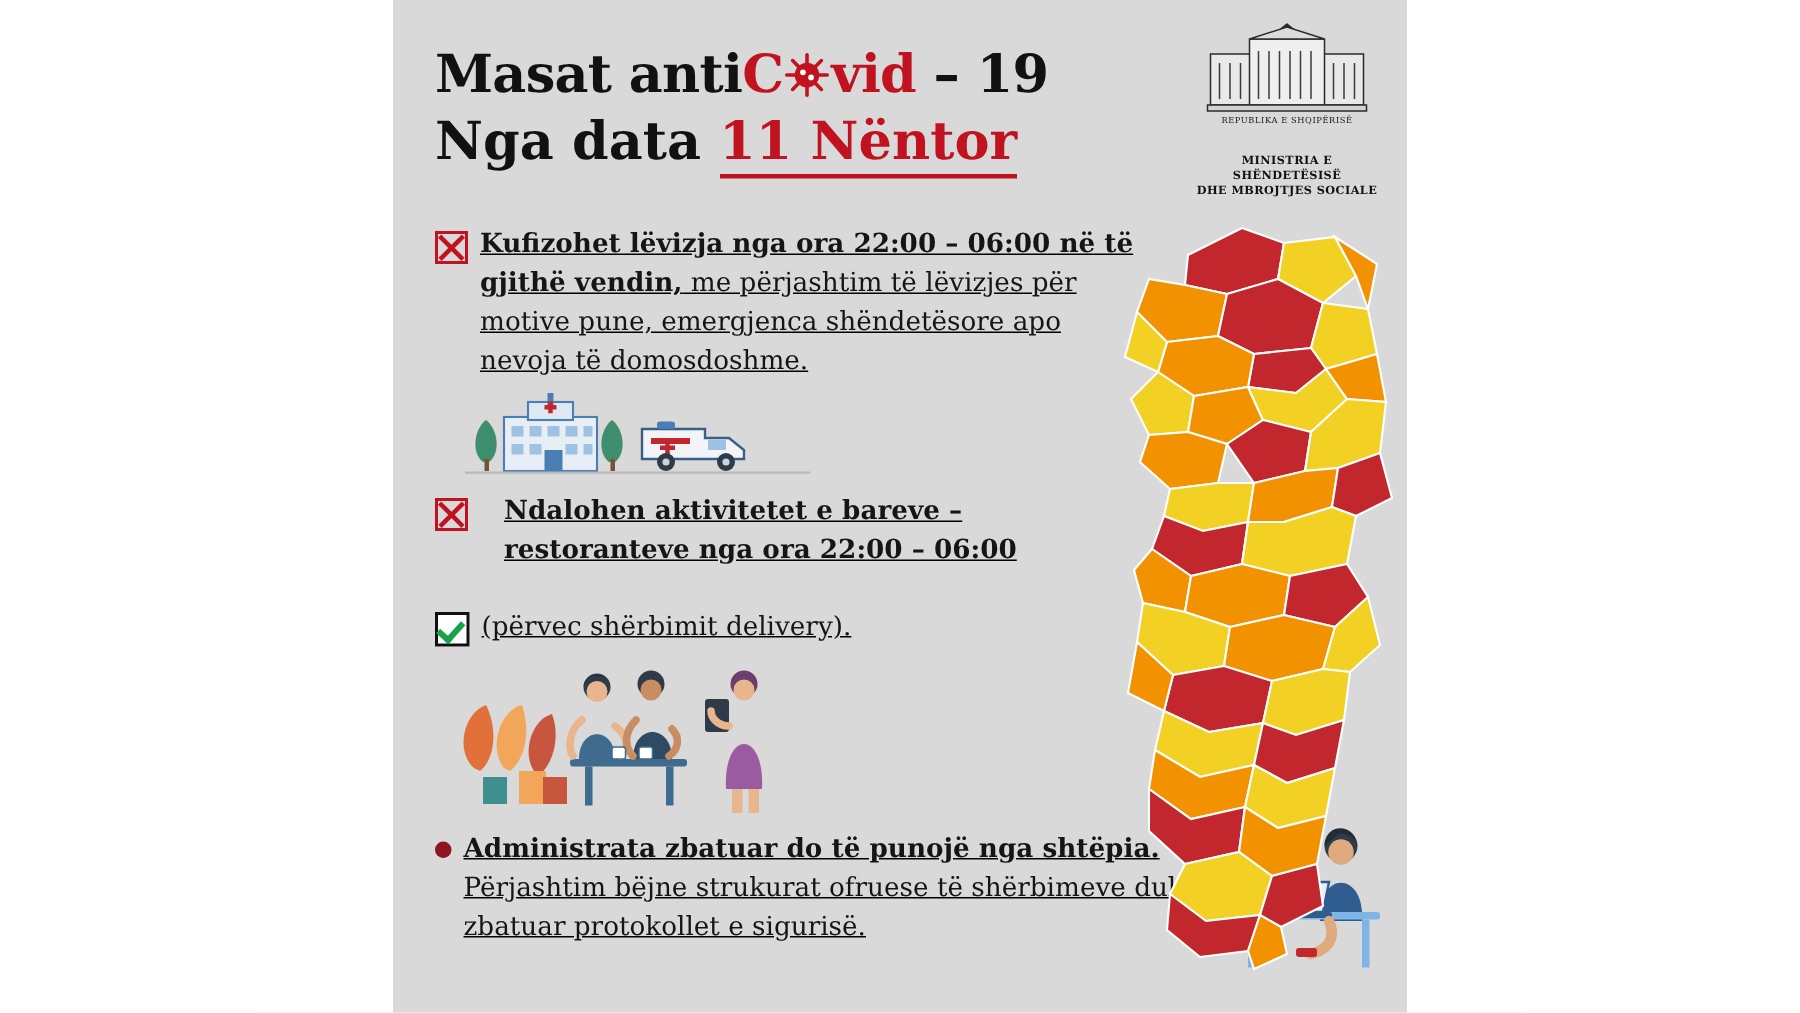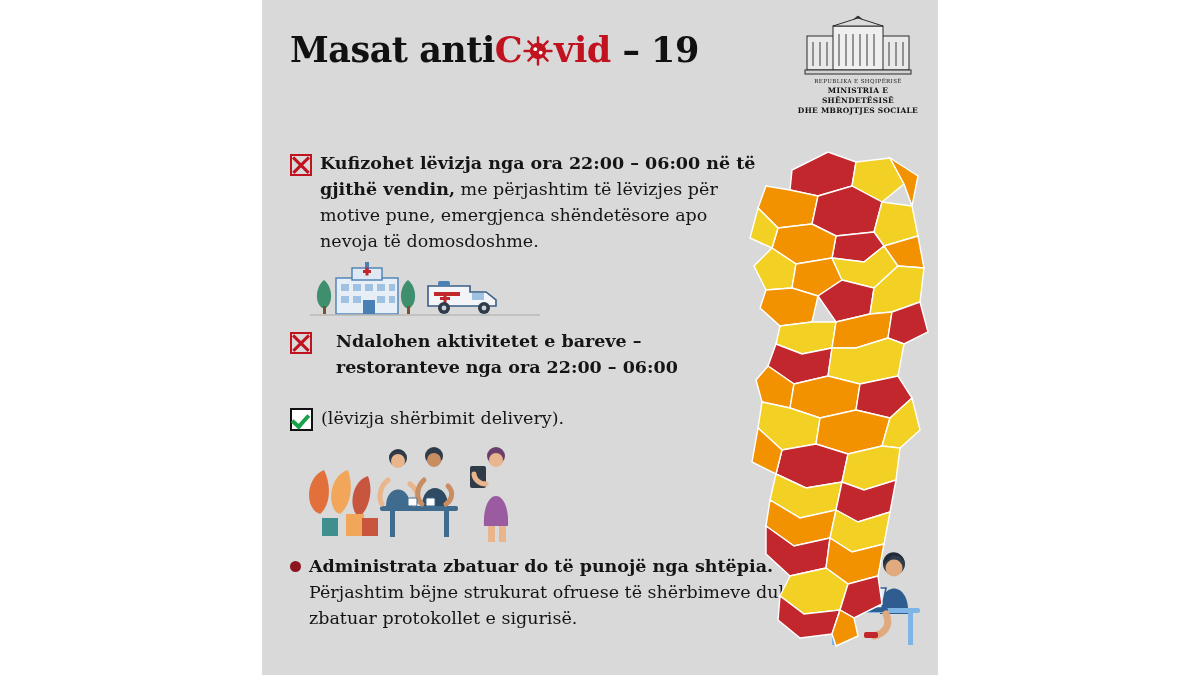--- a/index.html
+++ b/index.html
@@ -88,28 +88,29 @@
     letter-spacing: 0.4px;
     color: #1a1a1a;
     margin-top: 2px;
   }
   .emblem-text2 {
     font-family: "DejaVu Serif", serif;
     font-size: 7.5px;
     font-weight: bold;
     letter-spacing: 0.3px;
     color: #111111;
-    margin-top: 2px;
+    margin-top: 18px;
     line-height: 10px;
   }
   
   .item {
     position: absolute;
     display: flex;
     align-items: flex-start;
+    text-decoration: underline;
   }
   .marker {
     flex: 0 0 auto;
     margin-right: 8px;
   }
   .x-box {
     width: 18px;
     height: 18px;
     border: 2px solid #c1121f;
     position: relative;
@@ -214,20 +215,24 @@
               <line x1="20.7" y1="20.7" x2="24.6" y2="24.6"></line>
               <line x1="24.6" y1="5.4" x2="20.7" y2="9.3"></line>
               <line x1="9.3" y1="20.7" x2="5.4" y2="24.6"></line>
             </g>
             <circle cx="15" cy="15" r="8.2" fill="#c1121f"></circle>
             <circle cx="12.3" cy="13.2" r="1.9" fill="#ffffff"></circle>
             <circle cx="17.7" cy="16.6" r="1.9" fill="#ffffff"></circle>
           </svg>
         </span><span class="red">vid</span>
         <span>– 19</span>
+      </div>
+      <div class="title-line2">
+        <span>Nga data</span>
+        <span class="date">11 Nëntor</span>
       </div>
     </div>
 
     <div class="emblem">
       <svg class="bldg" width="118" height="62" viewBox="0 0 118 62">
         <g fill="none" stroke="#2b2b2b" stroke-width="1">
           <path d="M59 2 l5 4 -5 4 -5 -4 z" fill="#2b2b2b"></path>
           <rect x="8" y="22" width="102" height="34" fill="#e9e9e9"></rect>
           <rect x="34" y="12" width="50" height="44" fill="#efefef"></rect>
           <path d="M34 12 L59 4 L84 12 z" fill="#dcdcdc"></path>
@@ -316,21 +321,21 @@
         </div>
       <div class="txt">
         <b>Ndalohen aktivitetet e bareve – restoranteve nga ora 22:00 – 06:00</b>
       </div>
     </div>
 
     <div class="item item2b">
       <div class="marker">
           <div class="check-box"></div>
         </div>
-      <div class="txt">(lëvizja shërbimit delivery).</div>
+      <div class="txt">(përvec shërbimit delivery).</div>
     </div>
 
     <div class="illus-cafe">
       <svg width="240" height="106" viewBox="0 0 240 106">
 
         <g>
           <path d="M14 72 C2 62 6 36 22 30 C30 46 28 66 18 74 z" fill="#e2703a"></path>
           <path d="M34 72 C24 60 30 34 46 30 C52 48 48 66 38 74 z" fill="#f2a65a"></path>
           <path d="M54 74 C46 62 52 40 66 36 C72 52 66 70 58 76 z" fill="#c8553d"></path>
         </g>

